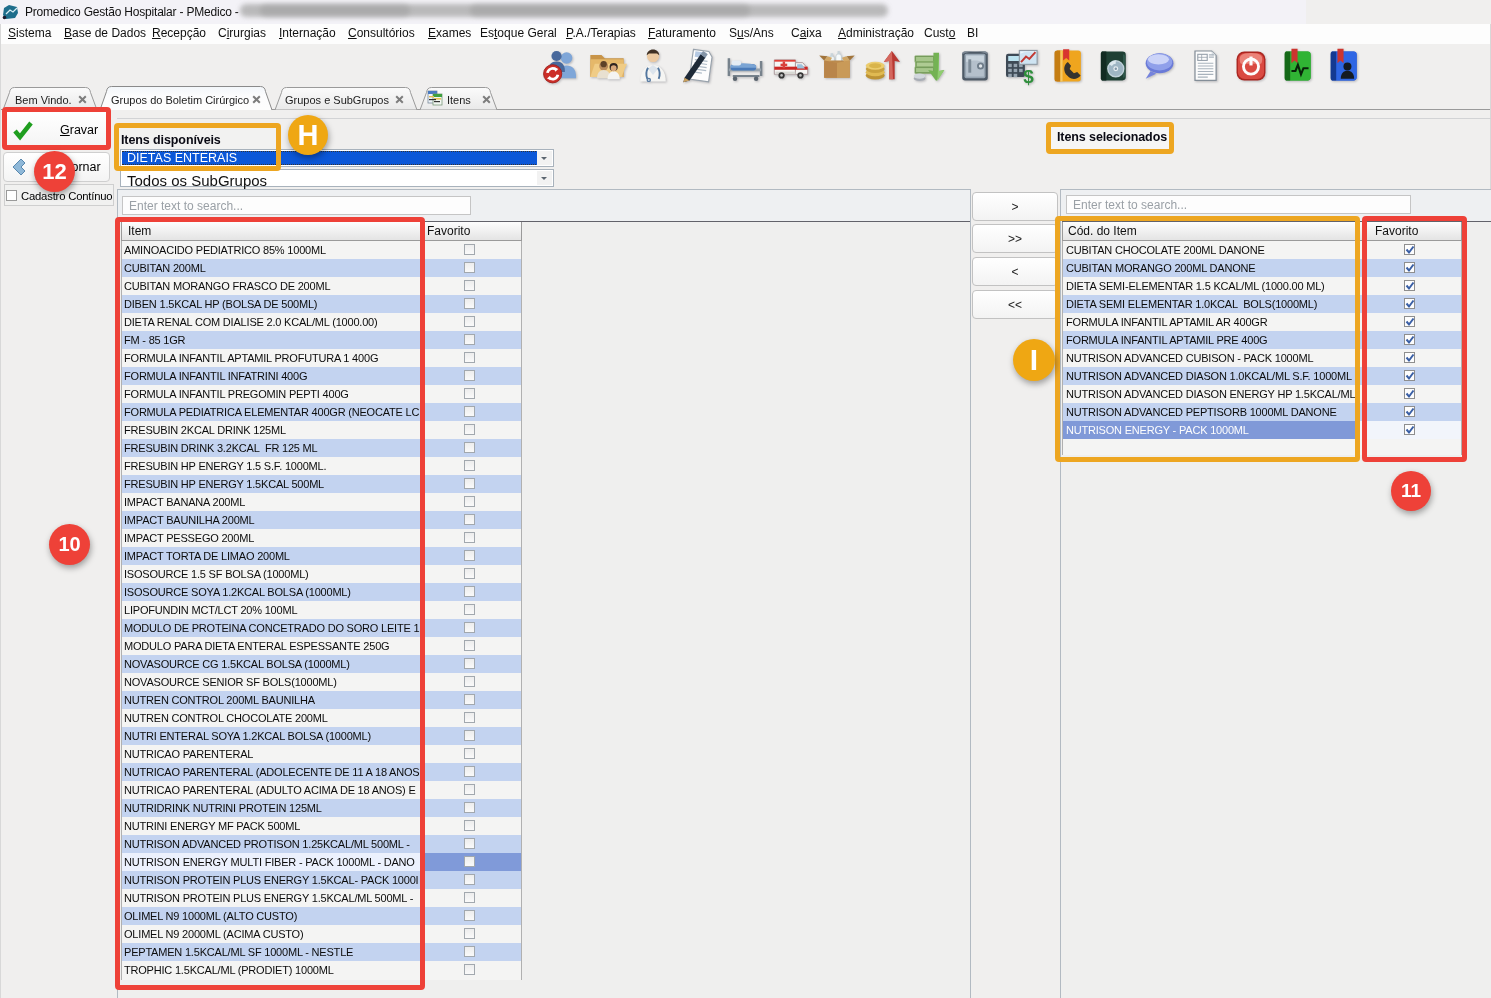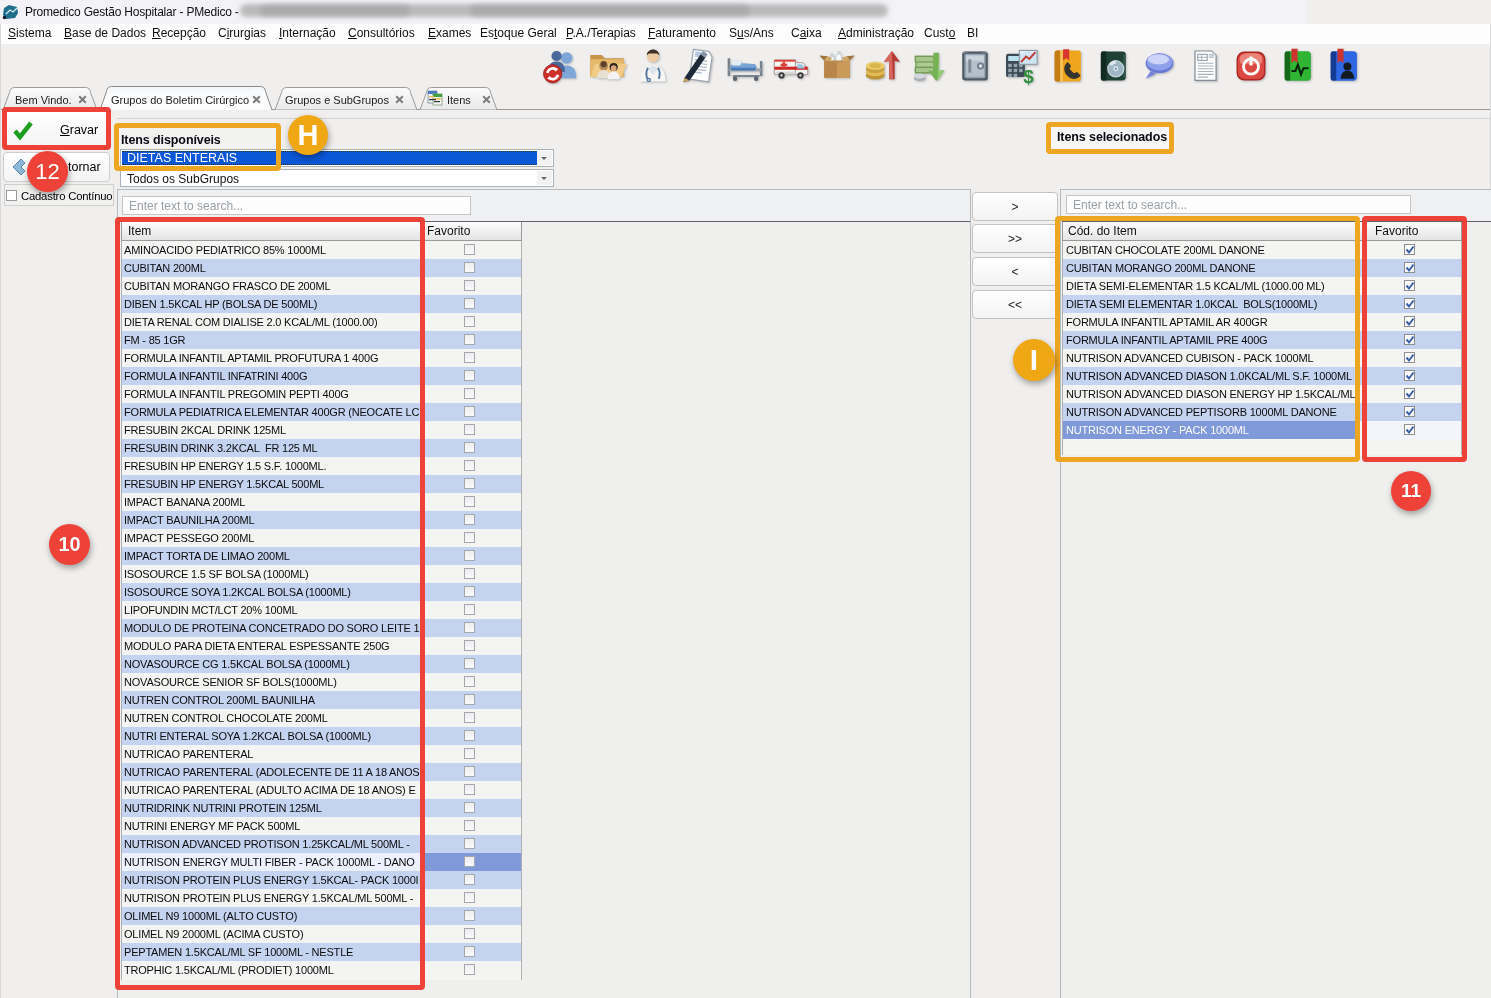--- a/index.html
+++ b/index.html
@@ -343,21 +343,21 @@
 <span class="abs" style="left:21px;top:190px;font-size:11.3px;letter-spacing:-0.2px">Cadastro Contínuo</span>
 
 <div class="abs" style="left:119px;top:128px;width:157px;height:38px;background:#f2f2f1"></div>
 <span class="lbl" style="left:121px;top:133px">Itens disponíveis</span>
 <div class="combo" style="top:149px">
   <div class="abs" style="left:1px;top:1px;width:416px;height:14px;background:#0b57d8;border-top:1px dotted #333;border-bottom:1px dotted #333"></div>
   <span class="abs" style="left:6px;top:1px;font-size:12.5px;color:#fff">DIETAS ENTERAIS</span>
   <div class="arrowbtn"></div>
 </div>
 <div class="combo" style="top:169px">
-  <span class="abs" style="left:6px;top:2px;font-size:12px;color:#111">Todos os SubGrupos</span>
+  <span class="abs" style="left:6px;top:2px;font-size:15px;color:#111">Todos os SubGrupos</span>
   <div class="arrowbtn"></div>
 </div>
 <div class="abs" style="left:1051px;top:127px;width:118px;height:22px;background:#f6f6f5"></div>
 <span class="lbl" style="left:1057px;top:130px">Itens selecionados</span>
 
 <div class="search" style="left:122px;top:196px;width:349px">Enter text to search...</div>
 <div class="search" style="left:1066px;top:195px;width:345px">Enter text to search...</div>
 
 <div class="abs" style="left:121px;top:222px;width:401px;height:758px;background:#f4f4f3;border-left:1px solid #b0b0b0;border-right:1px solid #b0b0b0"></div>
 <div class="lrow" style="top:241px;background:#f4f4f3;width:399px"></div>
@@ -575,14 +575,14 @@
 <div class="xfer" style="top:290px">&lt;&lt;</div>
 
 <div class="arect bred" style="left:2px;top:107px;width:109px;height:43px"></div>
 <div class="arect borange" style="left:114px;top:123px;width:167px;height:48px"></div>
 <div class="arect borange" style="left:1046px;top:122px;width:128px;height:32px"></div>
 <div class="arect bred" style="left:115px;top:217px;width:310px;height:773px"></div>
 <div class="arect borange" style="left:1055px;top:216px;width:305px;height:246px"></div>
 <div class="arect bred" style="left:1362px;top:216px;width:105px;height:246px"></div>
 <div class="acirc orange" style="left:288px;top:115px;width:40px;height:40px;font-size:29px;font-weight:bold;line-height:40px">H</div>
 <div class="acirc orange" style="left:1013px;top:339px;width:42px;height:42px;font-size:30px;font-weight:bold;line-height:41px">I</div>
-<div class="acirc red" style="left:27px;top:151px;width:41px;height:41px;font-size:22px;font-weight:normal;line-height:41px">12</div>
+<div class="acirc red" style="left:34px;top:151px;width:41px;height:41px;font-size:22px;font-weight:bold;line-height:41px">12</div>
 <div class="acirc red" style="left:49px;top:524px;width:41px;height:41px;font-size:20px;font-weight:bold;line-height:41px">10</div>
 <div class="acirc red" style="left:1391px;top:471px;width:40px;height:40px;font-size:19px;font-weight:bold;line-height:40px">11</div>
 </body></html>

